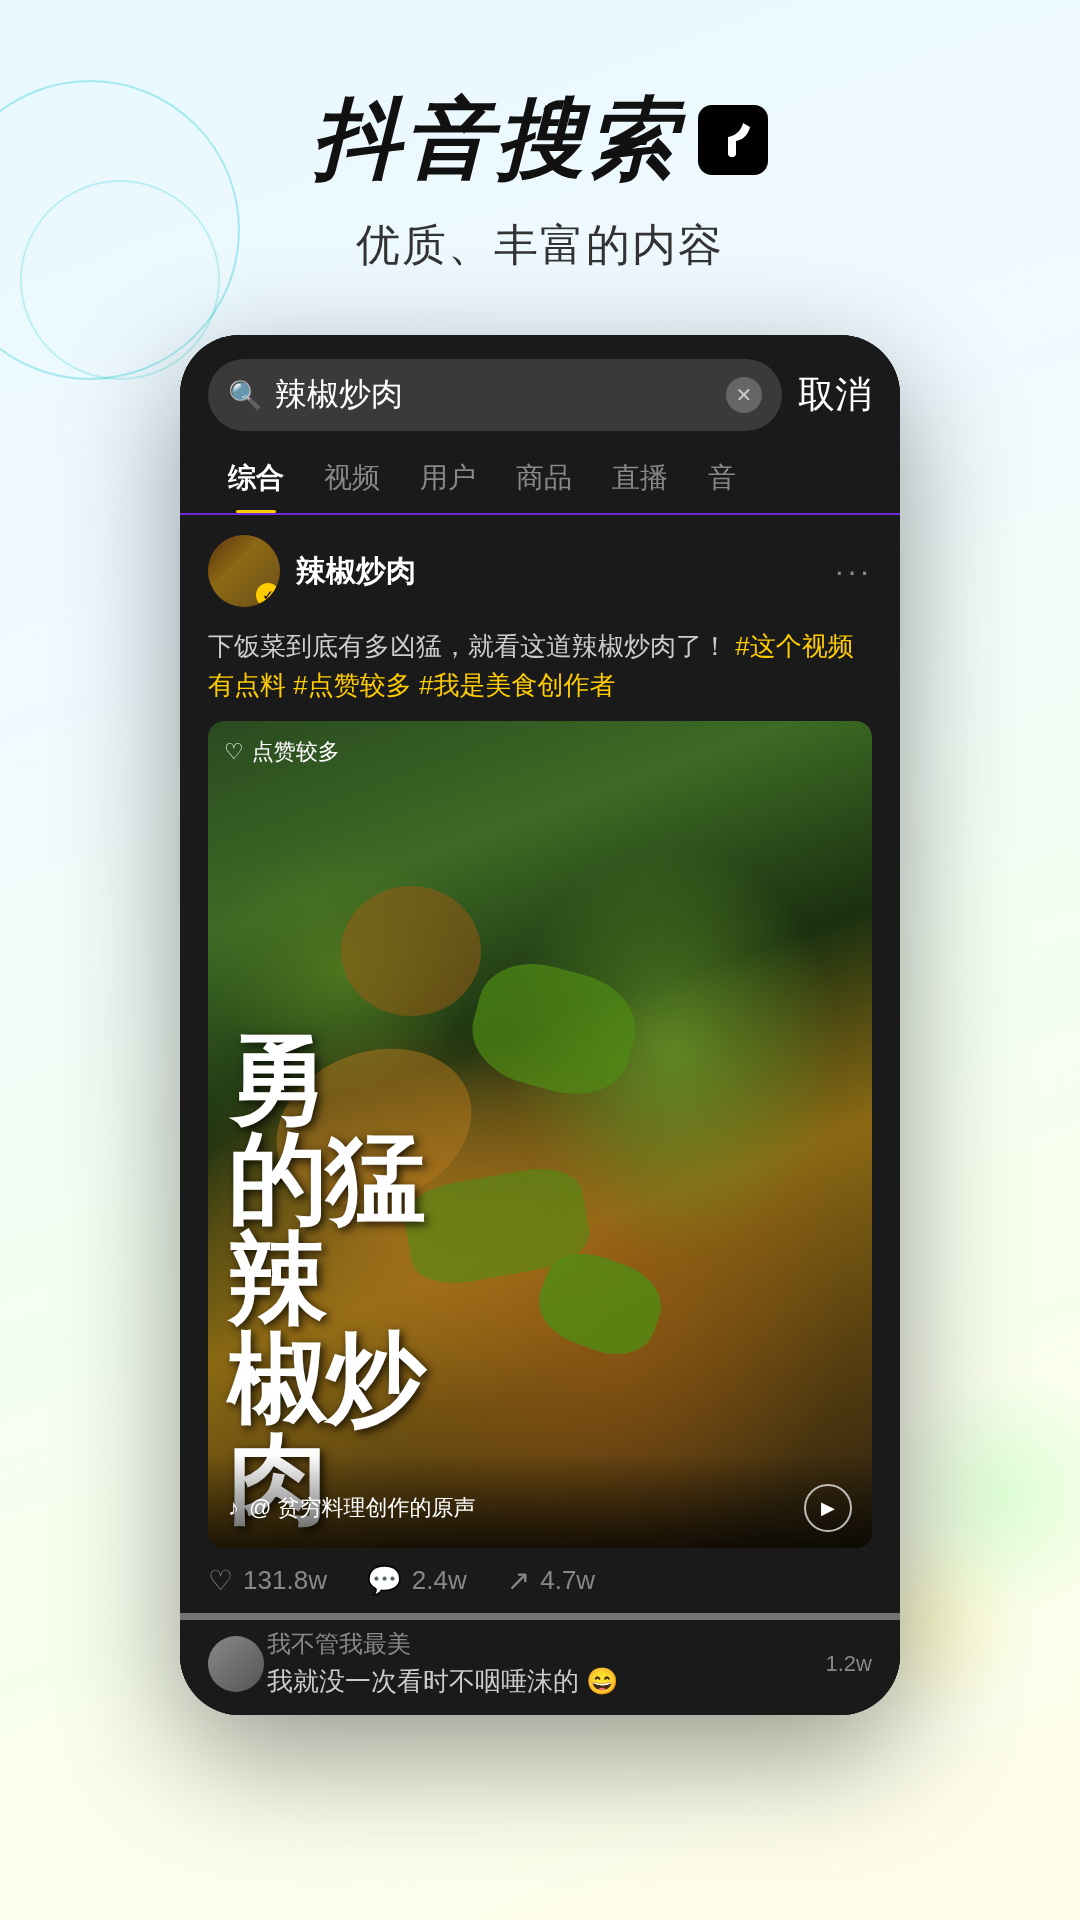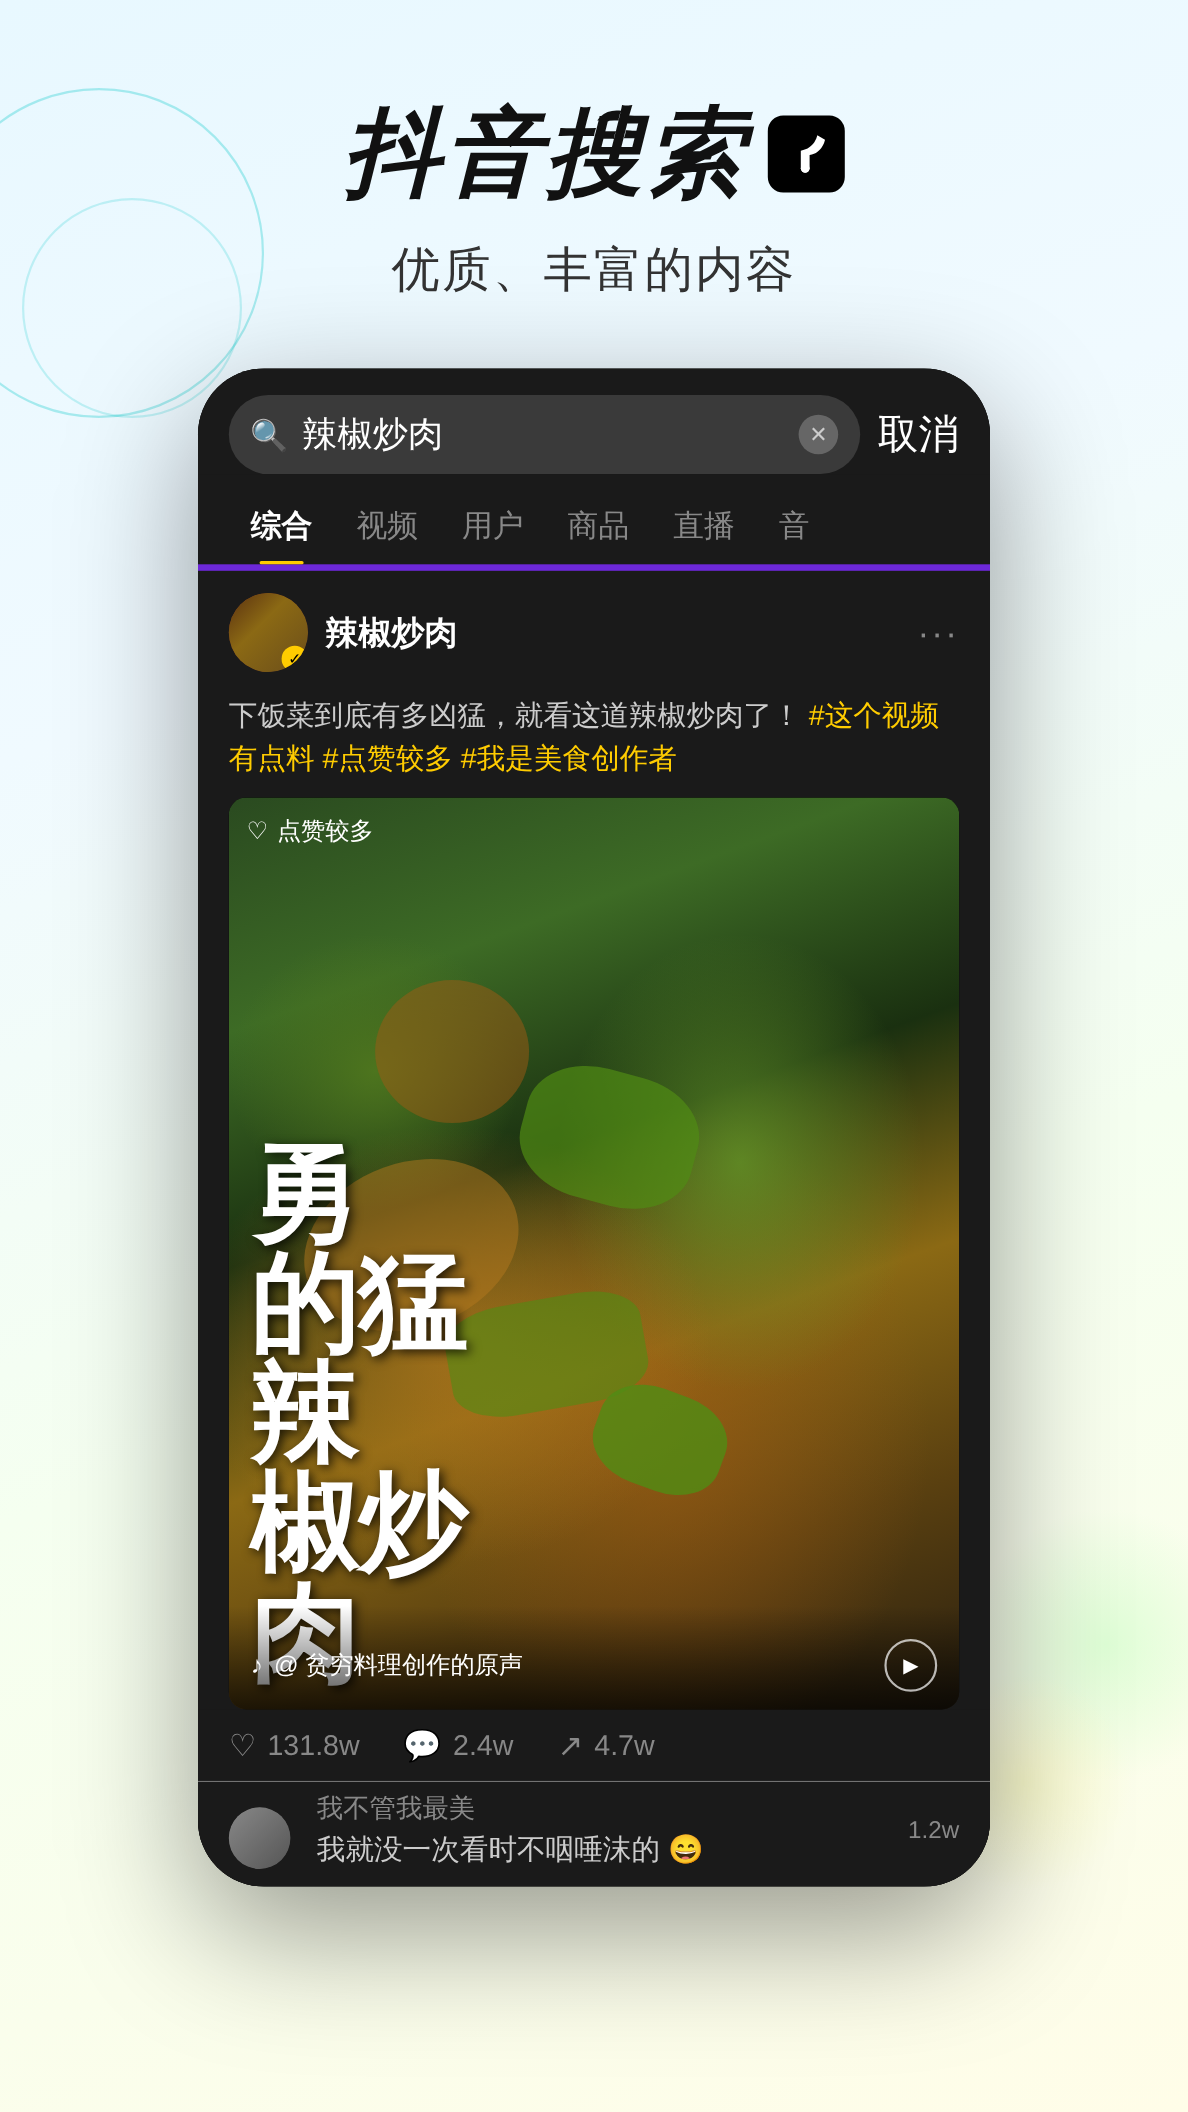--- a/index.html
+++ b/index.html
@@ -147,21 +147,21 @@
       white-space: nowrap;
       text-align: right;
     }
 
     
     .tabs-area {
       background: #1a1a1a;
       display: flex;
       padding: 16px 28px 0 28px;
       gap: 0;
-      border-bottom: 6px solid #6d28d9;
+      border-bottom: 2px solid #6d28d9;
     }
     .tab-item {
       color: #888;
       font-size: 28px;
       padding: 12px 20px 16px 20px;
       position: relative;
       white-space: nowrap;
     }
     .tab-item.active {
       color: #fff;
@@ -347,23 +347,23 @@
     }
     .stat-icon {
       font-size: 28px;
     }
 
     
     .comment-preview {
       padding: 8px 28px 16px 28px;
       background: #1a1a1a;
       display: flex;
-      align-items: flex-end;
-      gap: 24px;
-      border-top: 1px solid #737373;
+      align-items: center;
+      gap: 3px;
+      border-top: 7px solid #737373;
     }
     .comment-avatar {
       width: 56px; height: 56px;
       border-radius: 50%;
       background: linear-gradient(135deg, #666, #444);
       flex-shrink: 0;
       overflow: hidden;
     }
     .comment-avatar-inner {
       width: 100%; height: 100%;

